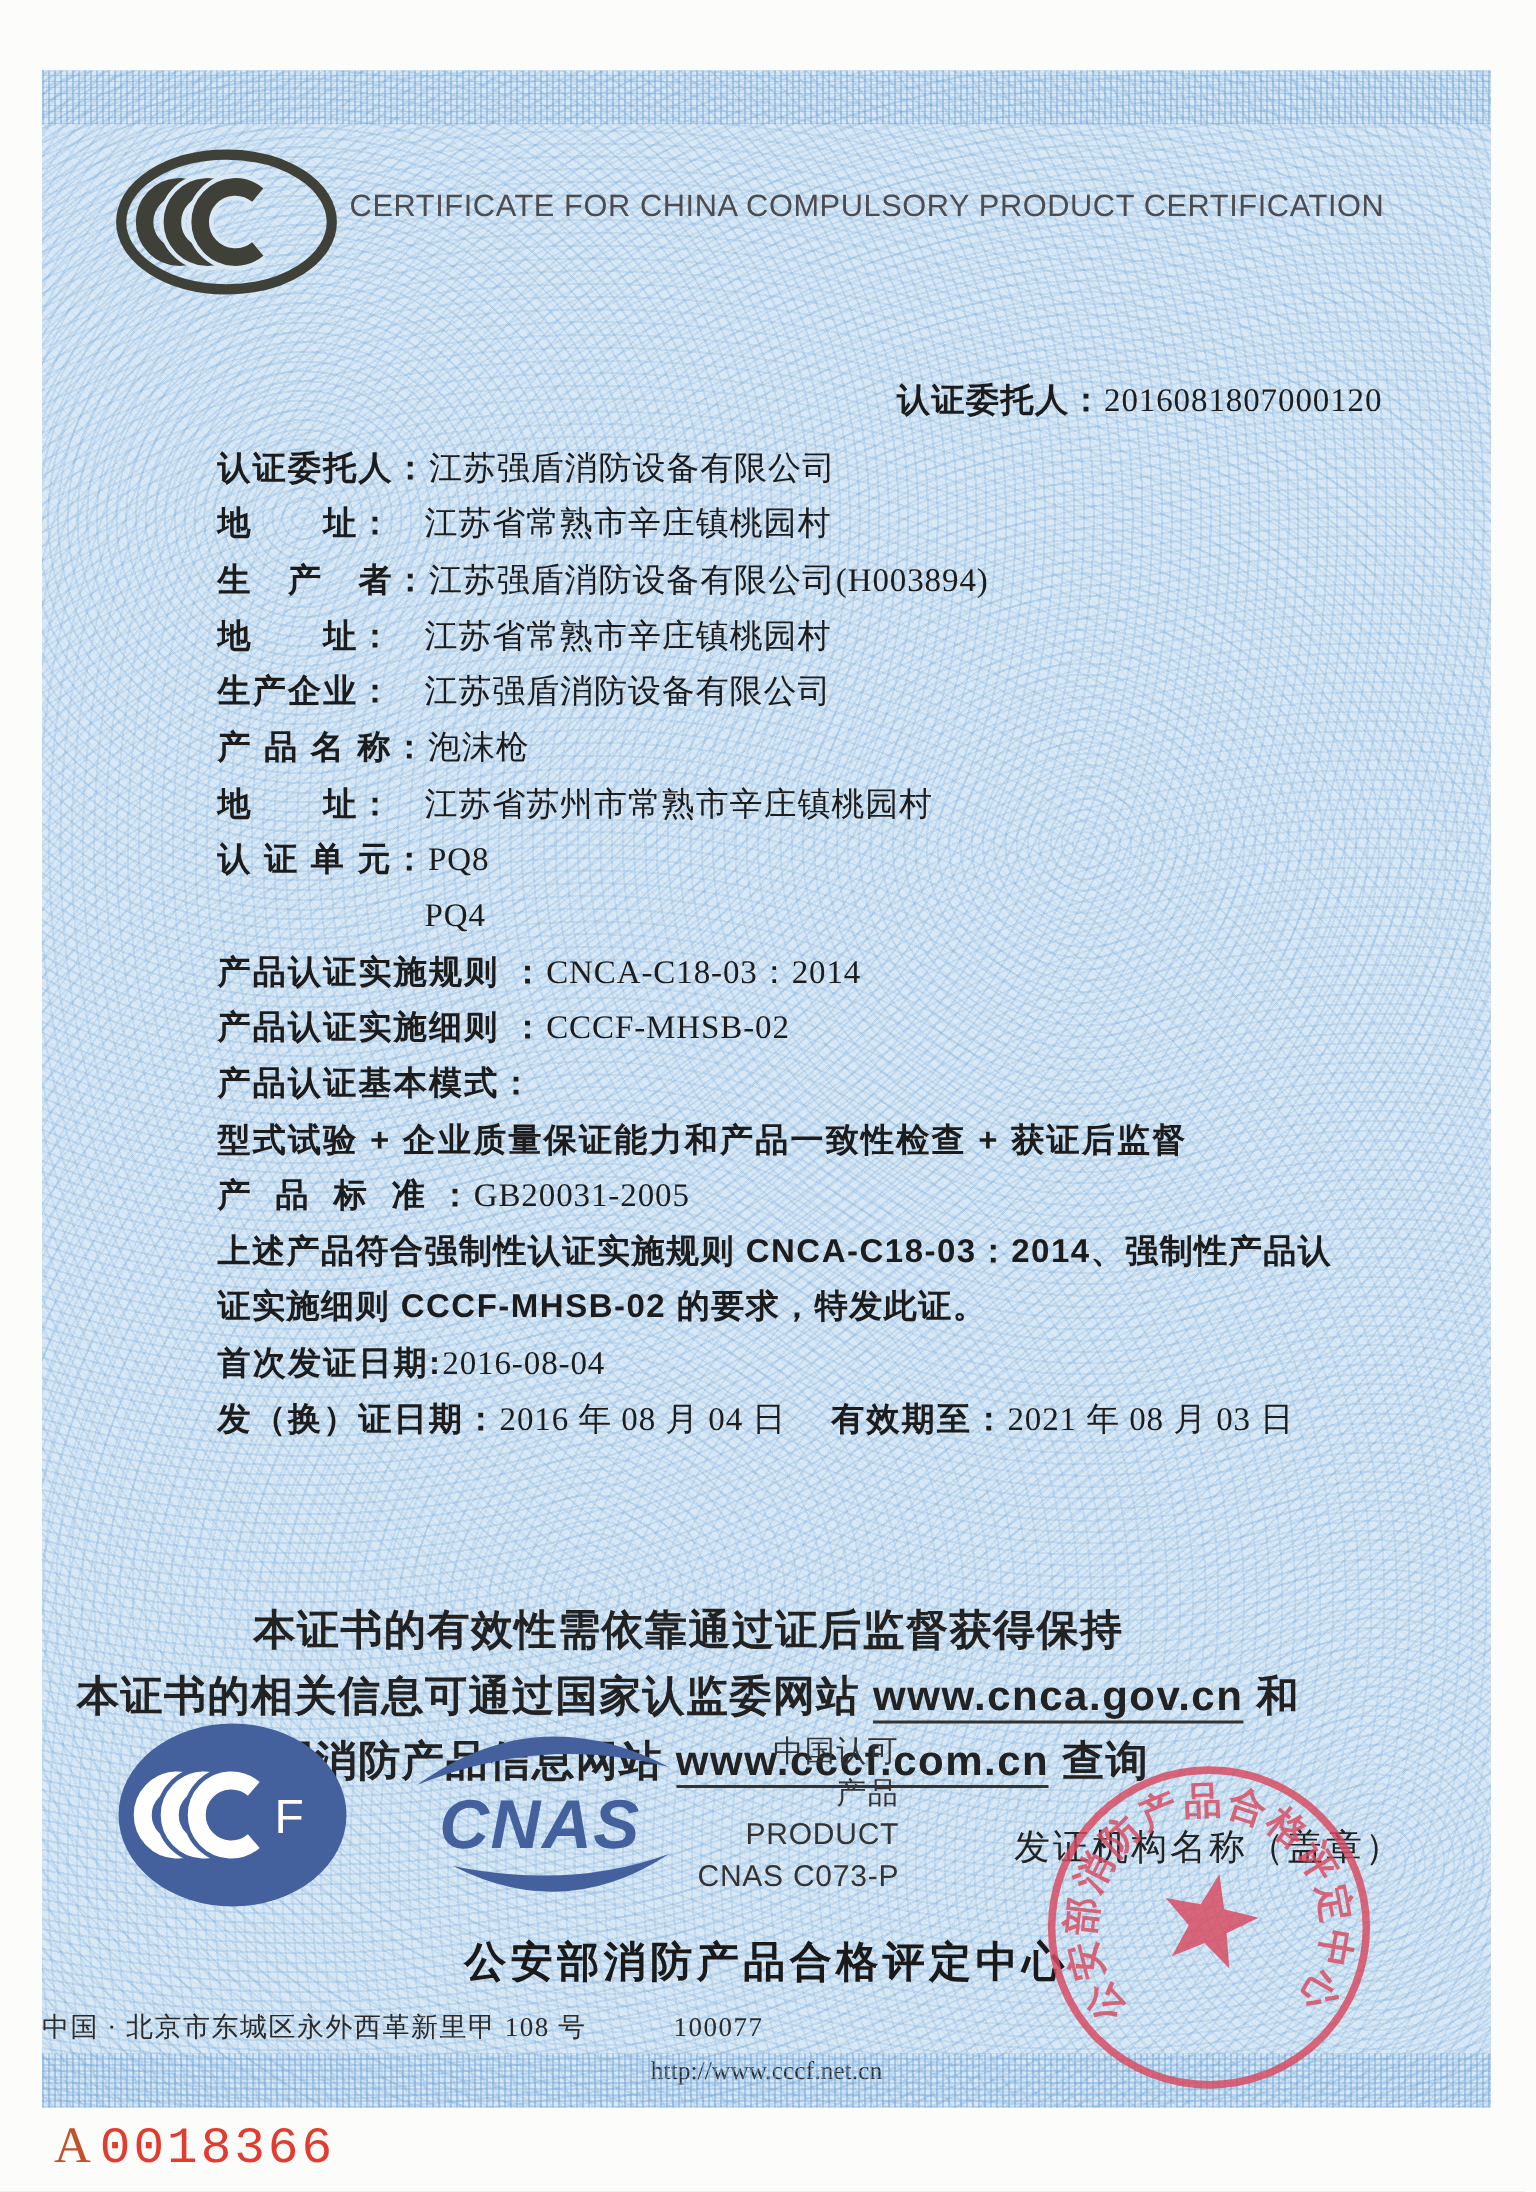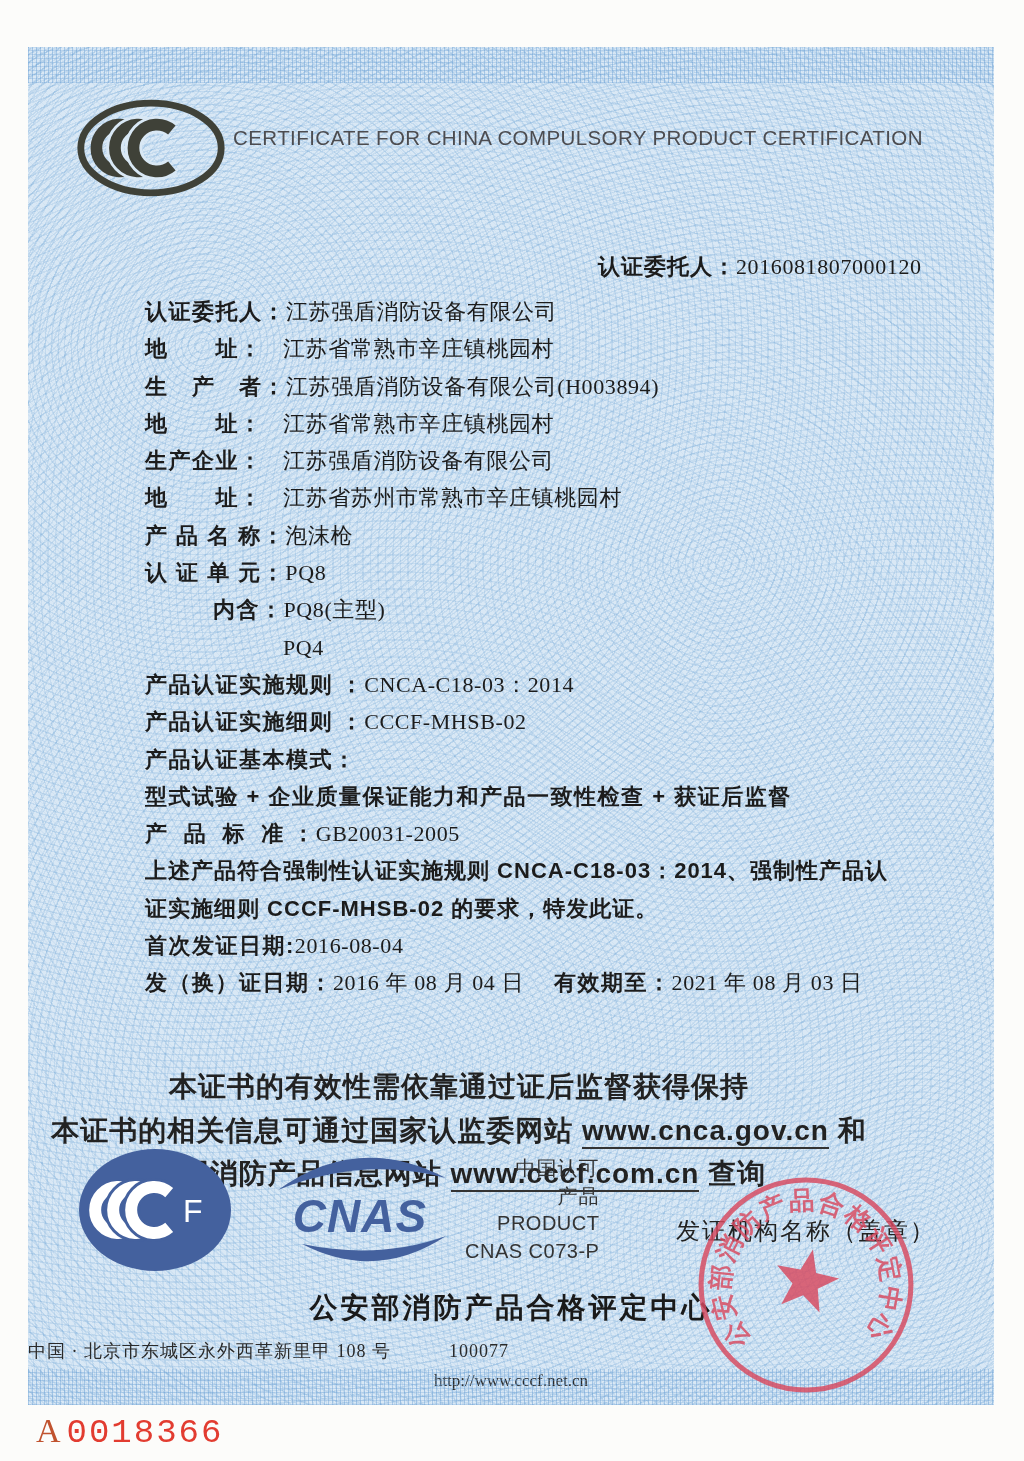--- a/index.html
+++ b/index.html
@@ -94,24 +94,23 @@
   <div class="certno">
     <span class="lbl">认证委托人：</span><span class="val">2016081807000120</span>
   </div>
 
   <div class="body">
     <div class="row"><span class="lbl w">认证委托人：</span><span class="val">江苏强盾消防设备有限公司</span></div>
     <div class="row"><span class="lbl w">地　　址：</span><span class="val">江苏省常熟市辛庄镇桃园村</span></div>
     <div class="row"><span class="lbl w">生　产　者：</span><span class="val">江苏强盾消防设备有限公司(H003894)</span></div>
     <div class="row"><span class="lbl w">地　　址：</span><span class="val">江苏省常熟市辛庄镇桃园村</span></div>
     <div class="row"><span class="lbl w">生产企业：</span><span class="val">江苏强盾消防设备有限公司</span></div>
+    <div class="row"><span class="lbl w">产 品 名 称：</span><span class="val">泡沫枪</span></div>
     <div class="row"><span class="lbl w">地　　址：</span><span class="val">江苏省苏州市常熟市辛庄镇桃园村</span></div>
-    <div class="row"><span class="lbl w">产 品 名 称：</span><span class="val">泡沫枪</span></div>
     <div class="row"><span class="lbl w">认 证 单 元：</span><span class="val">PQ8</span></div>
-    <div class="row indent1"><span class="lbl">内含：</span><span class="val">PQ8(主型)</span></div>
     <div class="row indent2"><span class="val">PQ4</span></div>
     <div class="row"><span class="lbl">产品认证实施规则 ：</span><span class="val">CNCA-C18-03：2014</span></div>
     <div class="row"><span class="lbl">产品认证实施细则 ：</span><span class="val">CCCF-MHSB-02</span></div>
     <div class="row"><span class="lbl">产品认证基本模式：</span><span class="lbl">型式试验 + 企业质量保证能力和产品一致性检查 + 获证后监督</span></div>
     <div class="row"><span class="lbl">产  品  标  准 ：</span><span class="val">GB20031-2005</span></div>
     <div class="row statement">上述产品符合强制性认证实施规则 CNCA-C18-03：2014、强制性产品认证实施细则 CCCF-MHSB-02 的要求，特发此证。</div>
     <div class="row center-row">
       <span class="lbl">首次发证日期:</span><span class="val">2016-08-04</span>
     </div>
     <div class="row">

